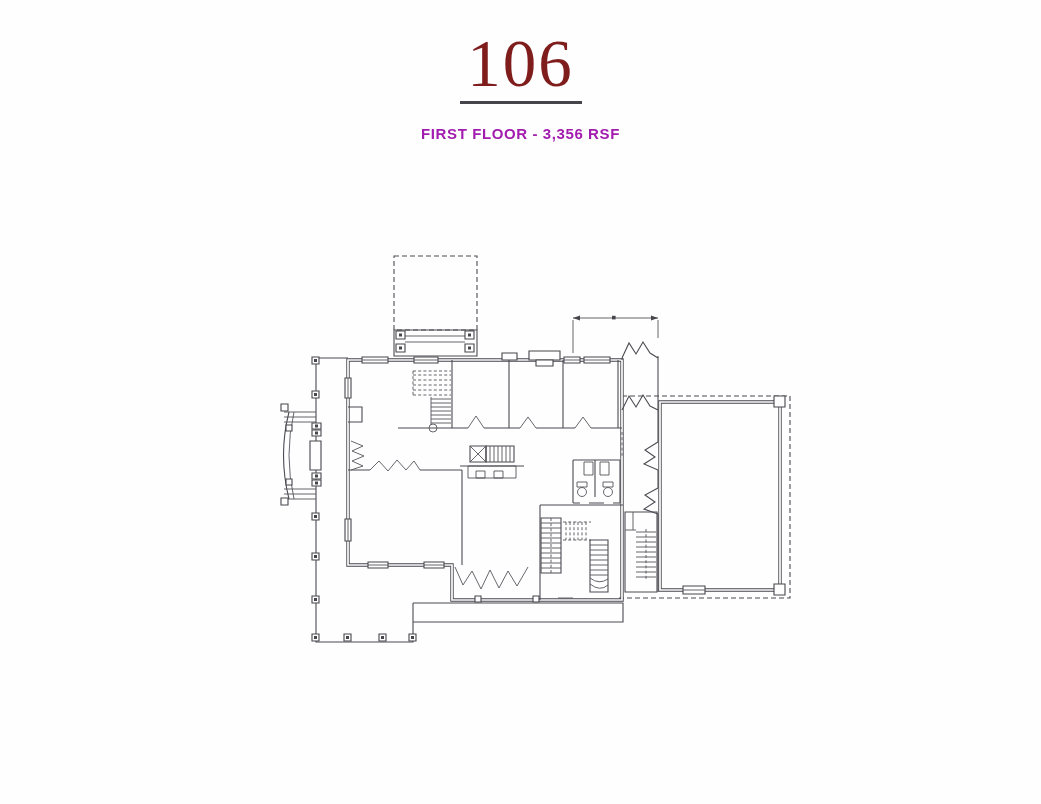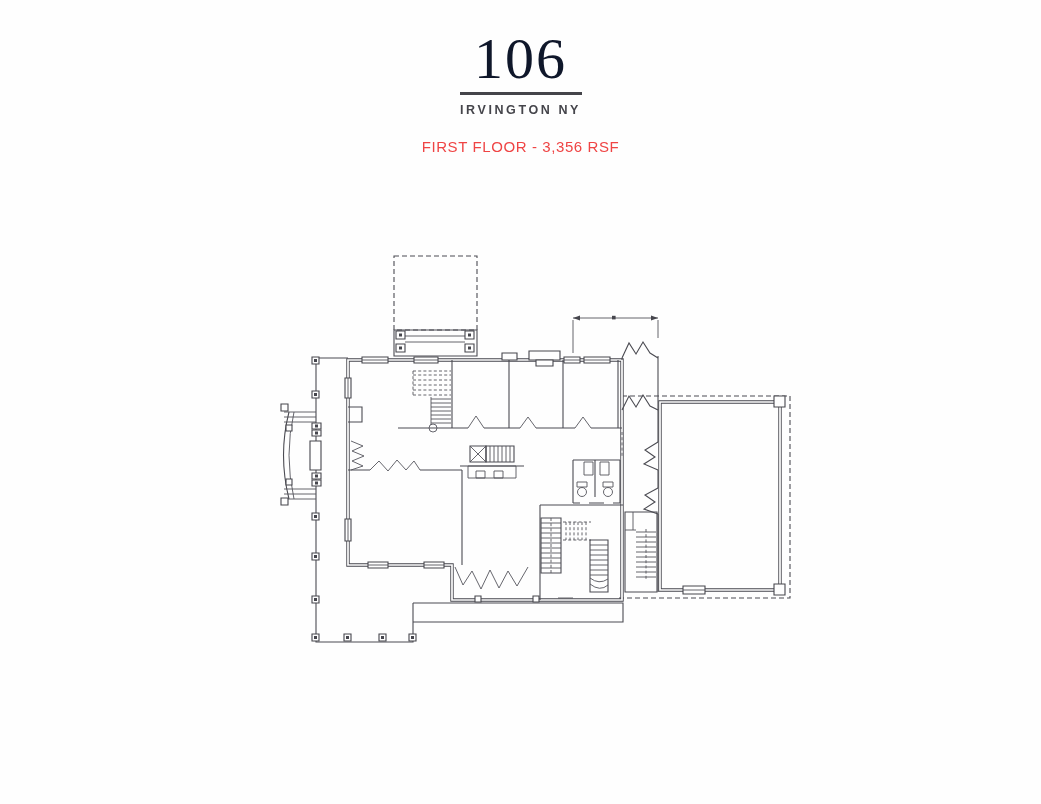--- a/index.html
+++ b/index.html
@@ -12,41 +12,41 @@
   }
   .page{position:absolute;inset:0;background:#fefefe;}
   
   .header{
     position:absolute;top:0;left:0;width:100%;
     text-align:center;color:#3b3b41;
   }
   .addr-number{
     margin-top:30px;
     font-family:"Liberation Serif", serif;
-    font-size:58px;line-height:1;font-weight:500;
-    letter-spacing:2px;color:#0f172a;
+    font-size:67px;line-height:1;font-weight:500;
+    letter-spacing:2px;color:#7f1d1d;
   }
   .addr-underline{
     width:122px;height:2.6px;background:#44444a;
     margin:4px auto 8px auto;
   }
   .street{
     font-family:"Liberation Serif", serif;
     font-size:22px;line-height:1.04;letter-spacing:4px;
     color:#3a3a40;
   }
   .city{
     margin-top:4px;
     font-size:12.5px;letter-spacing:2.6px;font-weight:600;
     color:#45454b;
   }
   .caption{
     margin-top:21px;
-    font-size:15px;letter-spacing:0.6px;font-weight:400;
-    color:#ef4444;
+    font-size:15px;letter-spacing:0.6px;font-weight:700;
+    color:#a21caf;
   }
   
   svg.plan{position:absolute;left:0;top:0;}
   .plan *{vector-effect:non-scaling-stroke;}
   .ln{stroke:#4b4b52;fill:none;stroke-width:1.1;}
   .ln-thin{stroke:#55555c;fill:none;stroke-width:0.9;}
   .wall-outer{stroke:#46464d;fill:none;stroke-width:3.4;}
   .wall-inner{stroke:#fefefe;fill:none;stroke-width:1.7;}
   .dash{stroke:#4b4b52;fill:none;stroke-width:1.1;stroke-dasharray:5 3;}
   .dash2{stroke:#55555c;fill:none;stroke-width:0.9;stroke-dasharray:3 2.2;}
@@ -56,21 +56,20 @@
   .solid{fill:#46464d;stroke:none;}
 </style>
 </head>
 <body>
 
 <div class="page">
 
   <div class="header">
     <div class="addr-number">106</div>
     <div class="addr-underline"></div>
-    <div class="city">IRVINGTON NY</div>
     <div class="caption">FIRST FLOOR - 3,356 RSF</div>
   </div>
 
   <svg class="plan" width="1041" height="804" viewBox="0 0 1041 804">
 
     <g>
       <rect class="dash" x="394" y="256" width="83" height="74"></rect>
     </g>
 
     <g>

